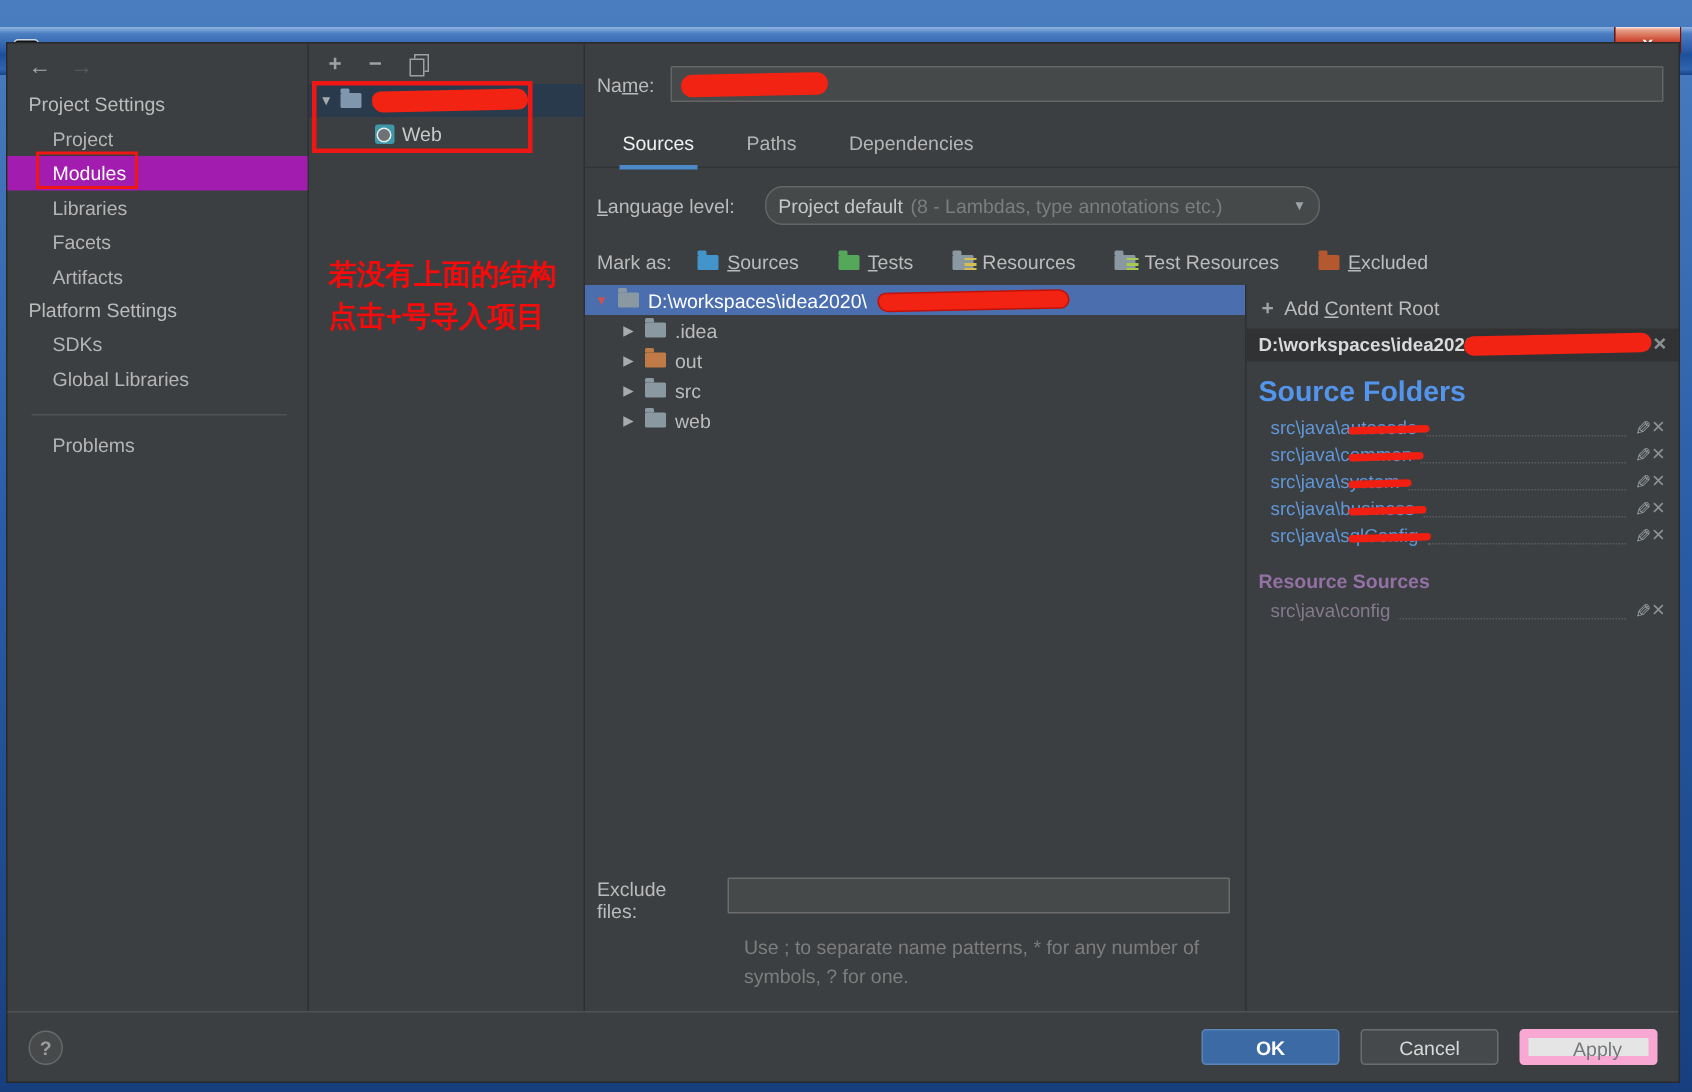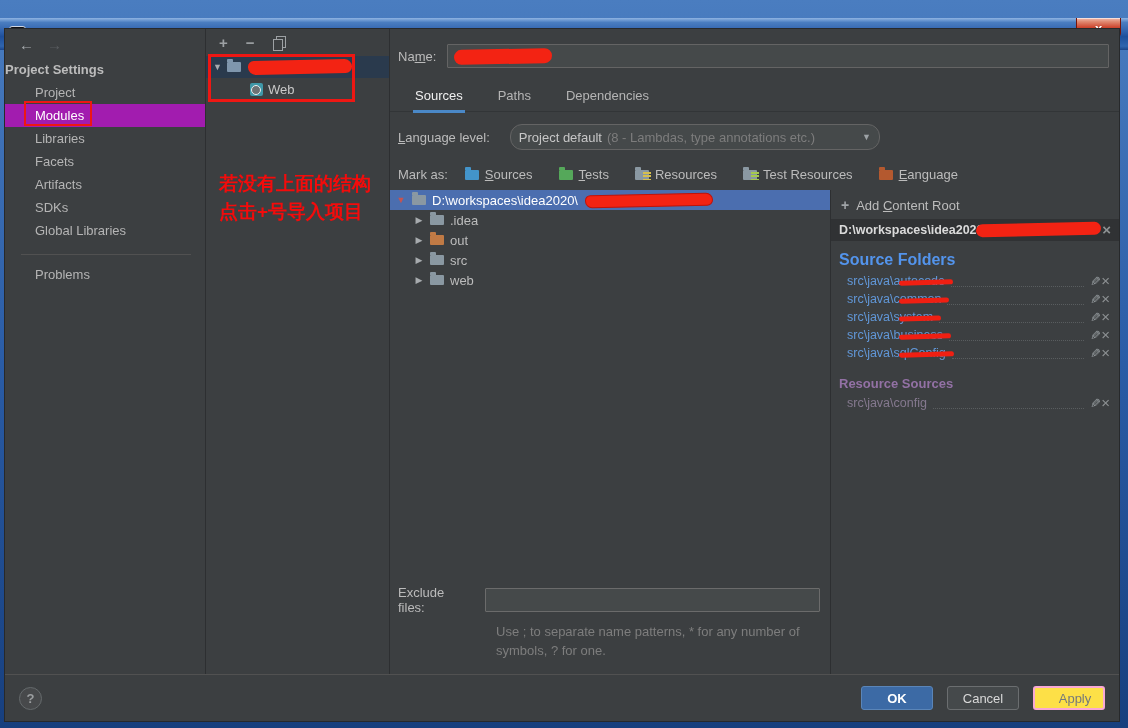--- a/index.html
+++ b/index.html
@@ -23,21 +23,21 @@
   .close-btn span{color:#fff;font-weight:bold;font-size:13px;line-height:13px;text-shadow:0 1px 2px rgba(0,0,0,.6);}
   
   .content{position:absolute;left:4px;right:8px;top:28px;bottom:6px;background:#3c3f41;
     color:#bbbbbb;font-size:13px;display:flex;flex-direction:column;border:1px solid #27292b;}
   .main-area{flex:1;display:flex;min-height:0;}
   .footer-bar{height:47px;border-top:1px solid #515151;display:flex;align-items:center;padding:0 14px;}
   
   .sidebar{width:201px;border-right:1px solid #2d2f31;position:relative;flex:none;}
   .nav-row{height:30px;display:flex;align-items:center;gap:13px;padding-left:14px;font-size:15px;}
   .nav-back{color:#a9adb0;} .nav-fwd{color:#595d60;}
-  .side-header{height:22px;line-height:22px;font-weight:bold;color:#bcbcbc;}
+  .side-header{height:22px;line-height:22px;padding-left:14px;font-weight:normal;color:#bcbcbc;}
   .side-item{height:23px;line-height:23px;padding-left:30px;color:#b5b5b5;}
   .side-item.selected{background:#a21caf;color:#ffffff;}
   .side-divider{border-top:1px solid #515151;margin:12px 14px 8px 16px;}
   .redbox{position:absolute;border:3px solid #ee1713;pointer-events:none;}
   .sidebar .redbox{left:19px;top:72px;width:68px;height:25px;border-width:2.5px;}
   
   .modpanel{width:184px;border-right:1px solid #2d2f31;position:relative;flex:none;}
   .mod-toolbar{height:27px;display:flex;align-items:center;gap:18px;padding-left:13px;color:#9da1a4;}
   .tb-glyph{font-size:15px;font-weight:bold;line-height:15px;}
   .icon-copy{position:relative;width:11px;height:13px;display:inline-block;}
@@ -91,40 +91,40 @@
   .root-scribble{width:128px;height:13px;margin-left:1px;border:1px solid #c01208;}
   
   .right-pane{width:289px;flex:none;border-left:1px solid #2d2f31;display:flex;flex-direction:column;font-size:12.5px;}
   .add-root{display:flex;align-items:center;gap:7px;padding:7px 10px 6px;color:#bcbcbc;font-size:13px;}
   .add-root .plus{color:#a0a4a7;font-weight:bold;font-size:14px;}
   .root-hdr{background:#303234;display:flex;align-items:center;padding:4px 8px;font-weight:bold;color:#dadada;position:relative;}
   .hdr-scribble{position:absolute;left:145px;top:4px;width:125px;height:13px;border-radius:7px;}
   .root-hdr .x-ico{margin-left:auto;}
   .x-ico{color:#8d9193;font-size:15px;line-height:12px;flex:none;}
   .pencil{color:#9aa0a3;font-size:13px;flex:none;transform:scaleX(-1);}
-  .sf-header{font-weight:bold;font-size:16px;padding:10px 8px 3px;color:#5394ec;}
+  .sf-header{font-weight:bold;font-size:19px;padding:10px 8px 3px;color:#5394ec;}
   .rf-header{font-weight:bold;font-size:13px;padding:14px 8px 3px;color:#9371a5;}
   .folder-row{display:flex;align-items:center;height:18px;padding:0 9px 0 16px;}
   .folder-row .path{position:relative;white-space:pre;color:#6197d8;}
   .folder-row.res .path{color:#85798f;}
   .strike{position:absolute;left:52px;right:-8px;top:6px;height:5px;background:#f01f12;border-radius:3px;transform:rotate(-1.6deg);}
   .leader{flex:1;margin:0 6px;border-bottom:1px dotted #595d5f;height:12px;}
   
   .exclude-area{padding:6px 10px 14px 8px;}
-  .exclude-row{display:flex;align-items:center;gap:12px;}
+  .exclude-row{display:flex;gap:12px;}
   .exclude-input{width:340px;height:24px;background:#45494a;border:1px solid #6b6b6b;color:#ddd;padding:0 5px;font:13px "Liberation Sans",sans-serif;border-radius:1px;}
   .exclude-hint{margin:7px 0 0 98px;color:#7d7d7d;line-height:19px;}
   
   .help-btn{width:23px;height:23px;border-radius:50%;background:#47494b;border:1px solid #656a6c;
     color:#9b9ea0;display:grid;place-items:center;font-size:13px;font-weight:bold;}
   .btns{margin-left:auto;display:flex;gap:14px;}
-  .btn{width:72px;height:24px;border-radius:3px;display:grid;place-items:center;font-size:13px;}
+  .btn{width:92px;height:24px;border-radius:3px;display:grid;place-items:center;font-size:13px;}
   .btn-ok{background:#3c6aa5;border:1px solid #5a85b8;color:#fff;font-weight:bold;}
   .btn-cancel{background:#45494b;border:1px solid #6b6e70;color:#d9d9d9;}
-  .btn-apply{background:#fde047;border:2px solid #f9a8d4;color:#75797b;padding-left:12px;}
+  .btn-apply{background:#e5e5e5;border:6px solid #f9a8d4;color:#75797b;padding-left:12px;}
 </style>
 </head>
 <body>
 
 <div class="titlebar">
   <div class="app-icon">IJ</div>
   <div class="win-title">Project Structure</div>
   <div class="close-btn">
     <span>x</span>
   </div>
@@ -137,20 +137,21 @@
       <div class="nav-row">
         <span class="nav-back">←</span>
         <span class="nav-fwd">→</span>
       </div>
       <div class="side-header">Project Settings</div>
       <div class="side-item">Project</div>
       <div class="side-item selected">Modules</div>
       <div class="side-item">Libraries</div>
       <div class="side-item">Facets</div>
       <div class="side-item">Artifacts</div>
+      <div class="side-header">Platform Settings</div>
       <div class="side-item">SDKs</div>
       <div class="side-item">Global Libraries</div>
       <div class="side-divider"></div>
       <div class="side-item">Problems</div>
       <div class="redbox"></div>
     </div>
 
     <div class="modpanel">
       <div class="mod-toolbar">
         <span class="tb-glyph">+</span>
@@ -210,21 +211,21 @@
         <span class="mark-btn">
           <span class="folder f-gray f-lines"></span>
           <span>Resources</span>
         </span>
         <span class="mark-btn">
           <span class="folder f-gray f-lines-tr"></span>
           <span>Test Resources</span>
         </span>
         <span class="mark-btn">
           <span class="folder f-rust"></span>
-          <span><span class="underl">E</span><span>anguage</span></span>
+          <span><span class="underl">E</span><span>xcluded</span></span>
         </span>
       </div>
 
       <div class="split">
         <div class="tree-col">
           <div class="tree">
             <div class="tree-row root">
               <span class="tri">▼</span>
               <span class="folder f-gray"></span>
               <span>D:\workspaces\idea2020\</span>

